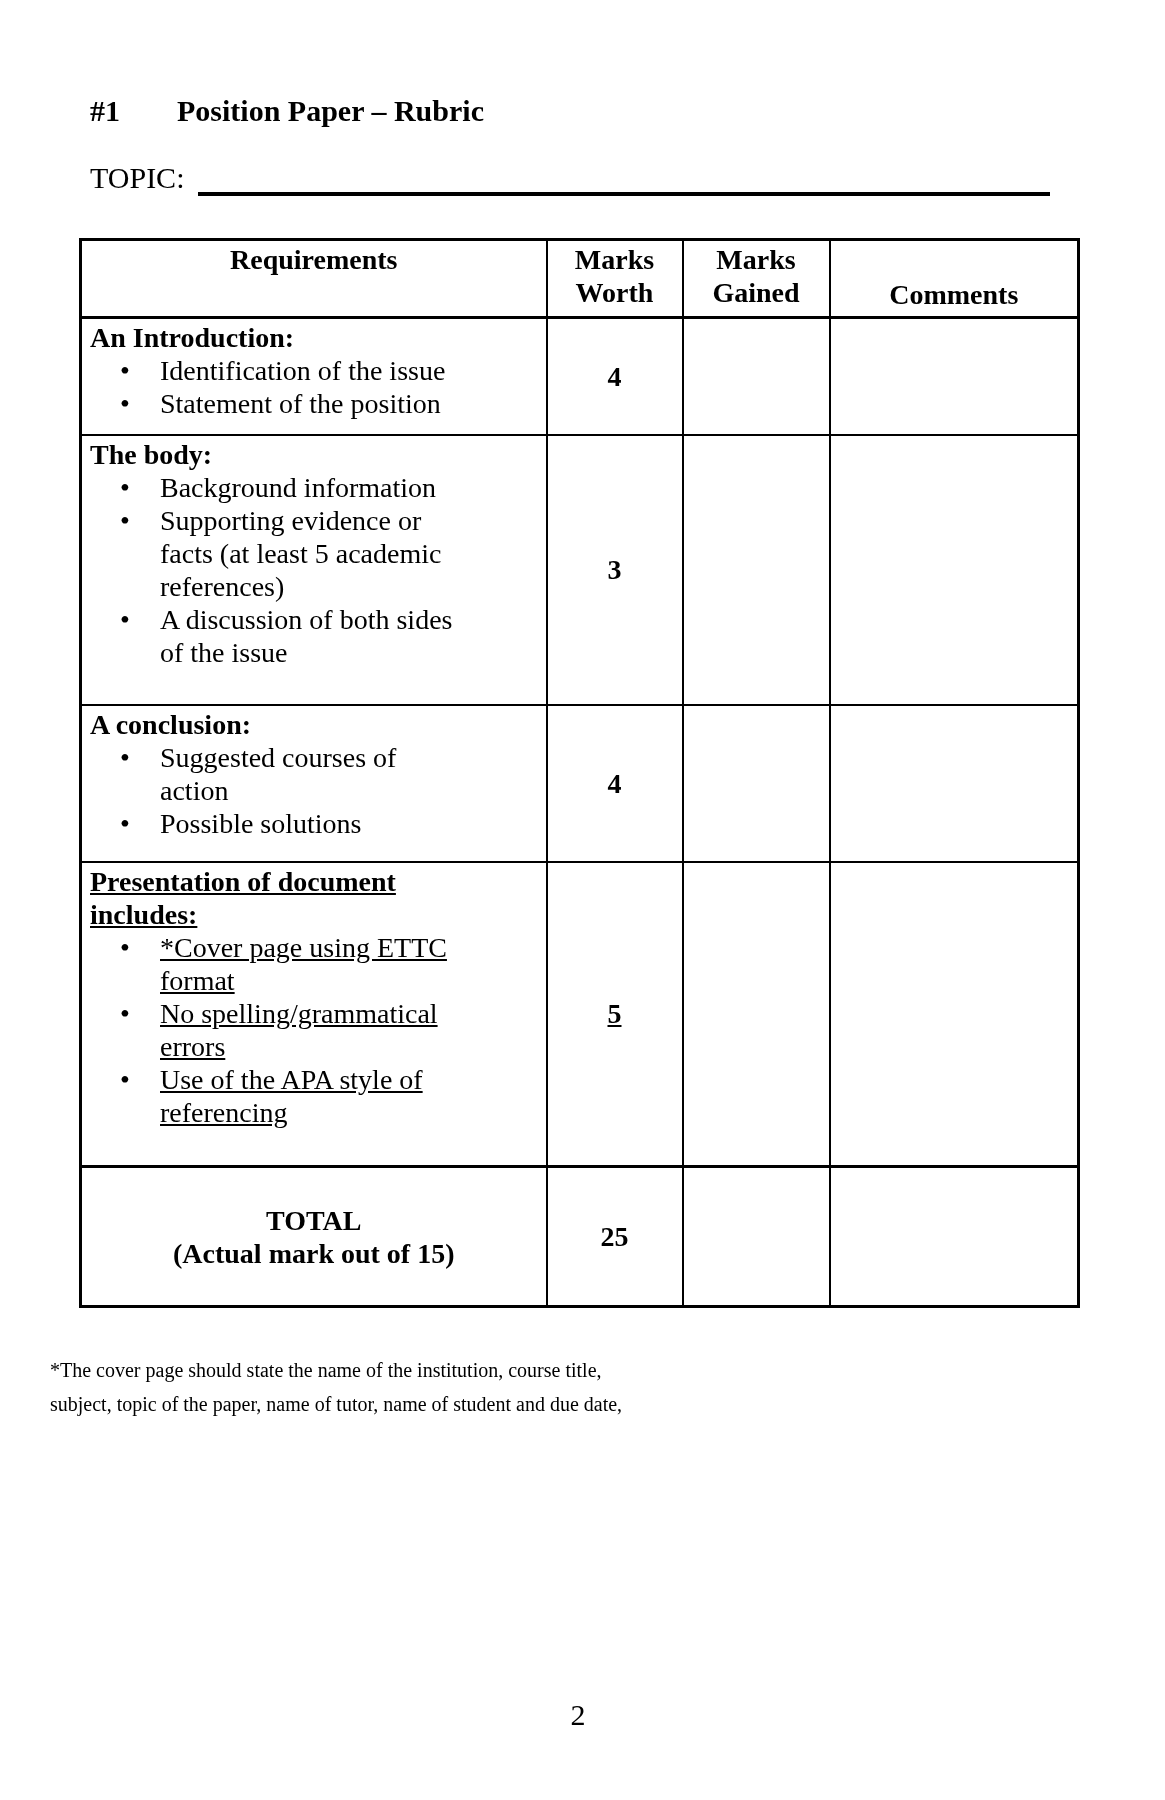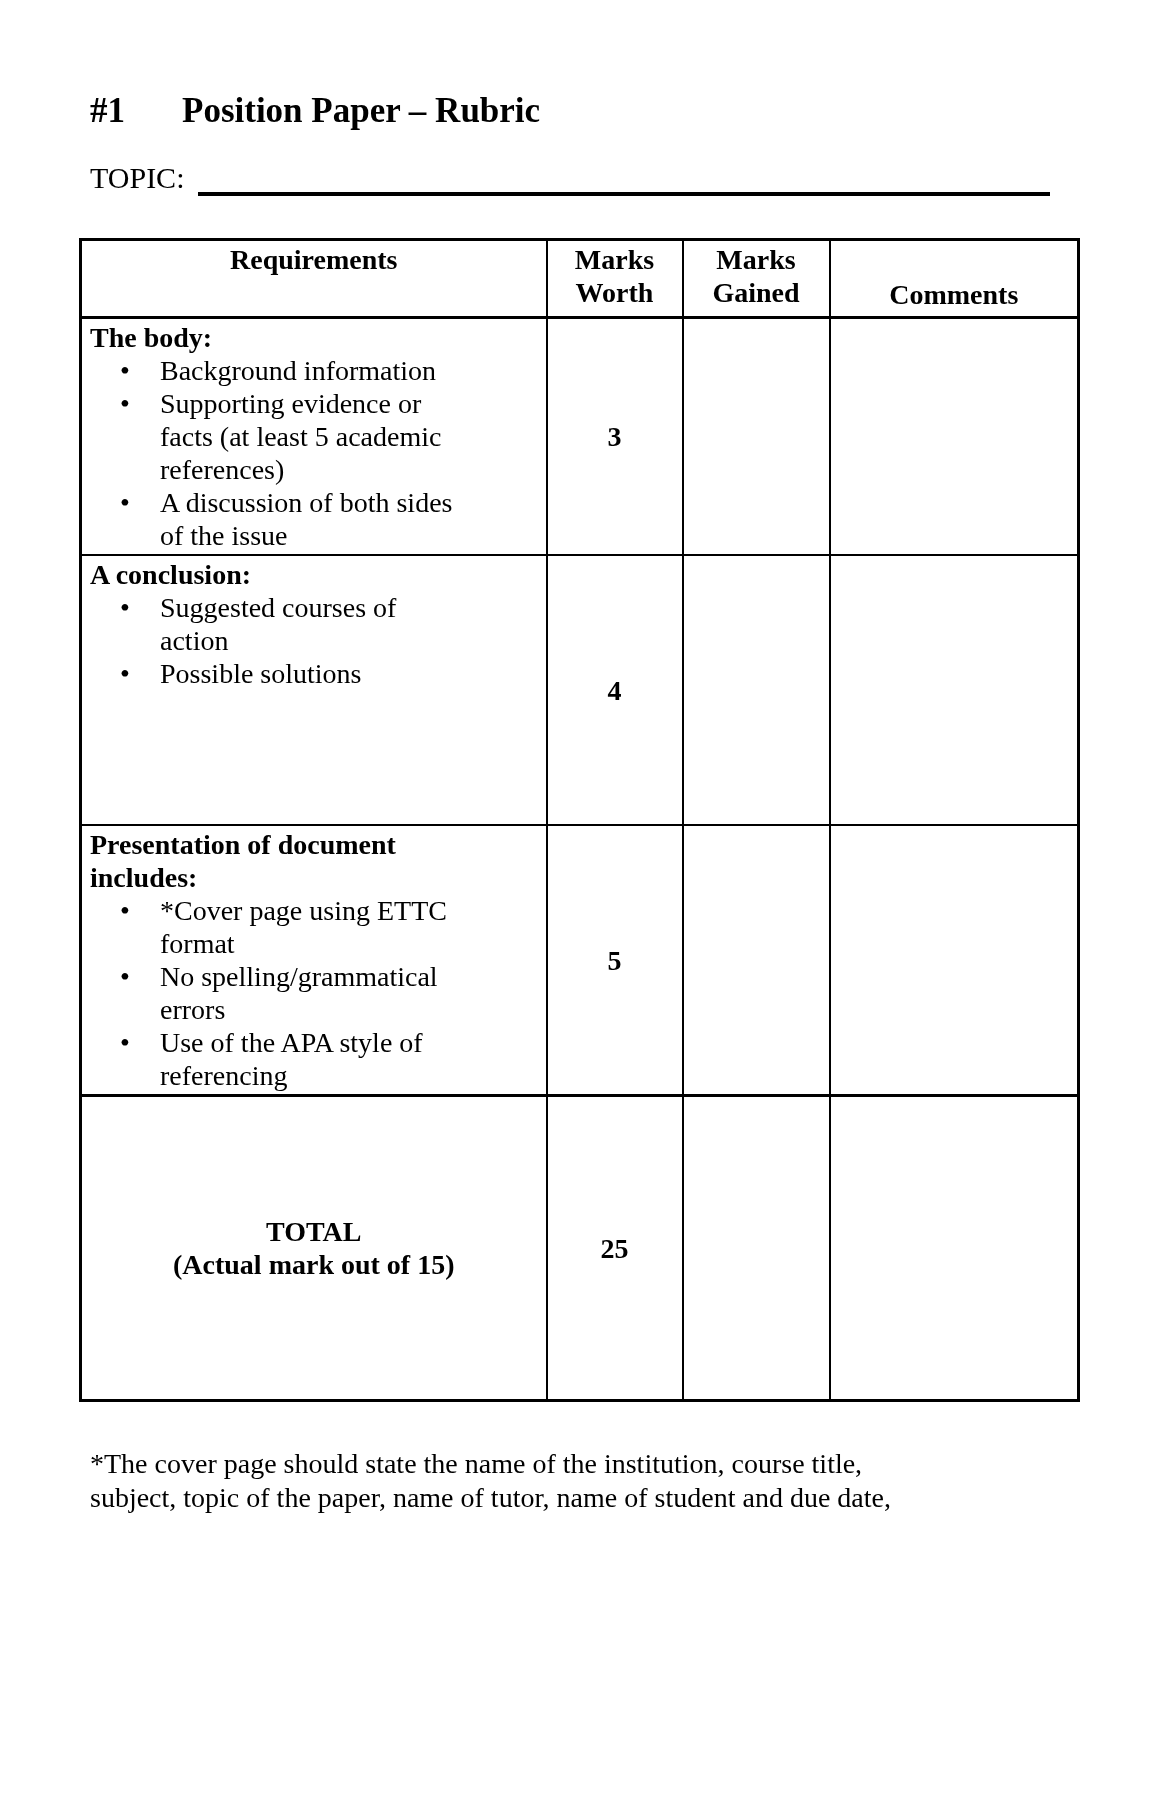--- a/index.html
+++ b/index.html
@@ -10,21 +10,21 @@
     overflow: hidden;
     font-family: "Liberation Serif", serif;
     color: #000000;
     position: relative;
   }
   .doc { padding-top: 93px; }
 
   
   .heading {
     margin-left: 90px;
-    font-size: 35px;
+    font-size: 30px;
     font-weight: bold;
     line-height: 35px;
   }
   .heading .num { display: inline-block; margin-right: 57px; }
 
   
   .topic {
     margin: 32px 0 0 90px;
     width: 960px;
     display: flex;
@@ -62,21 +62,21 @@
     vertical-align: top;
     white-space: pre-line;
     border-bottom: 3px solid #000000 !important;
     padding-top: 4px;
   }
   thead th.th-comments { vertical-align: bottom; padding-bottom: 5px; }
 
   tbody tr:nth-child(1) { height: 117px; }
   tbody tr:nth-child(2) { height: 270px; }
   tbody tr:nth-child(3) { height: 157px; }
-  tbody tr:nth-child(4) { height: 305px; }
+  tbody tr:nth-child(4) { height: 305px; text-decoration: underline; }
   tbody tr:nth-child(5) { height: 140px; }
 
   td.req { vertical-align: top; padding-left: 10px; }
   .row-title { font-weight: bold; white-space: pre-line; }
   ul.bullets { list-style: none; }
   ul.bullets li {
     position: relative;
     padding-left: 70px;
     white-space: pre-line;
   }
@@ -96,23 +96,23 @@
   td.total-cell {
     text-align: center;
     vertical-align: middle;
     font-weight: bold;
     white-space: pre-line;
     margin-left: 21px;
   }
 
   
   .footnote {
-    margin: 45px 0 0 90px;
+    margin: 45px 0 0 50px;
     width: 900px;
-    font-size: 28px;
+    font-size: 20px;
     line-height: 34px;
     white-space: pre-line;
   }
 
   
   .page-number {
     margin: 277px 0 0 79px;
     width: 998px;
     text-align: center;
     font-size: 30px;
@@ -145,20 +145,32 @@
         <th>Marks
 Worth</th>
         <th>Marks
 Gained</th>
         <th class="th-comments">Comments</th>
       </tr>
     </thead>
     <tbody>
       <tr>
         <td class="req">
+          <div class="row-title">An Introduction:</div>
+          <ul class="bullets">
+            <li>Identification of the issue</li>
+            <li>Statement of the position</li>
+          </ul>
+        </td>
+        <td class="marks">4</td>
+        <td class="blank"></td>
+        <td class="blank"></td>
+      </tr>
+      <tr>
+        <td class="req">
           <div class="row-title">The body:</div>
           <ul class="bullets">
             <li>Background information</li>
             <li>Supporting evidence or
 facts (at least 5 academic
 references)</li>
             <li>A discussion of both sides
 of the issue</li>
           </ul>
         </td>

